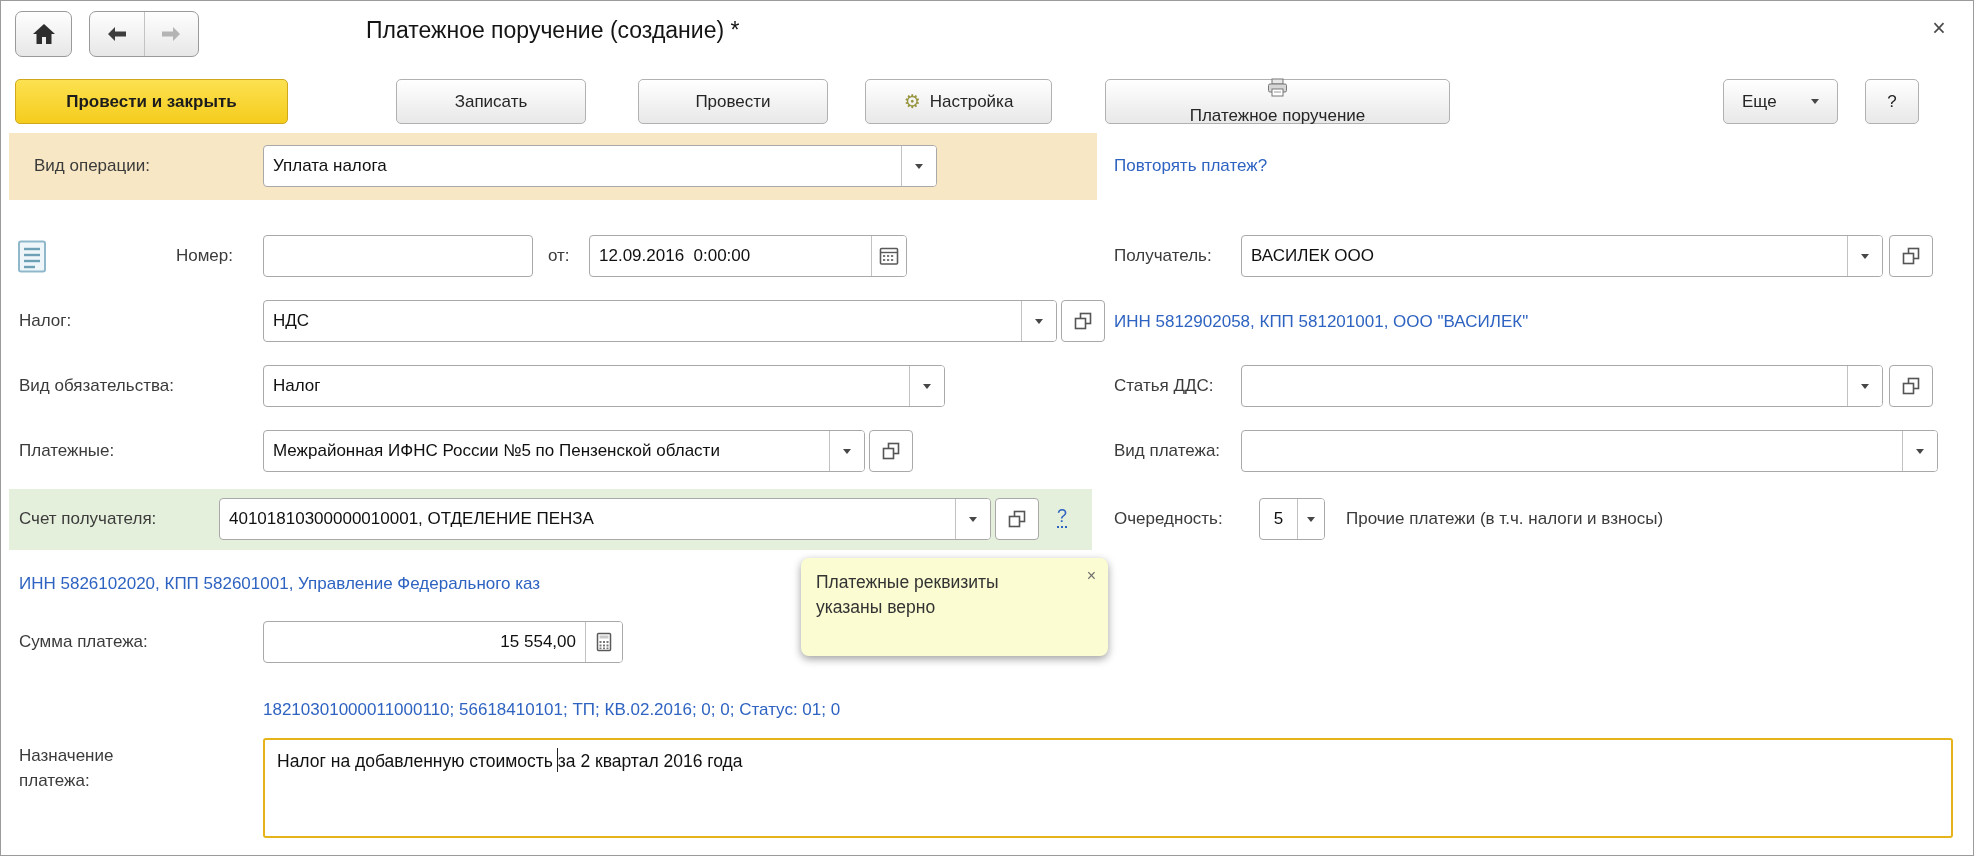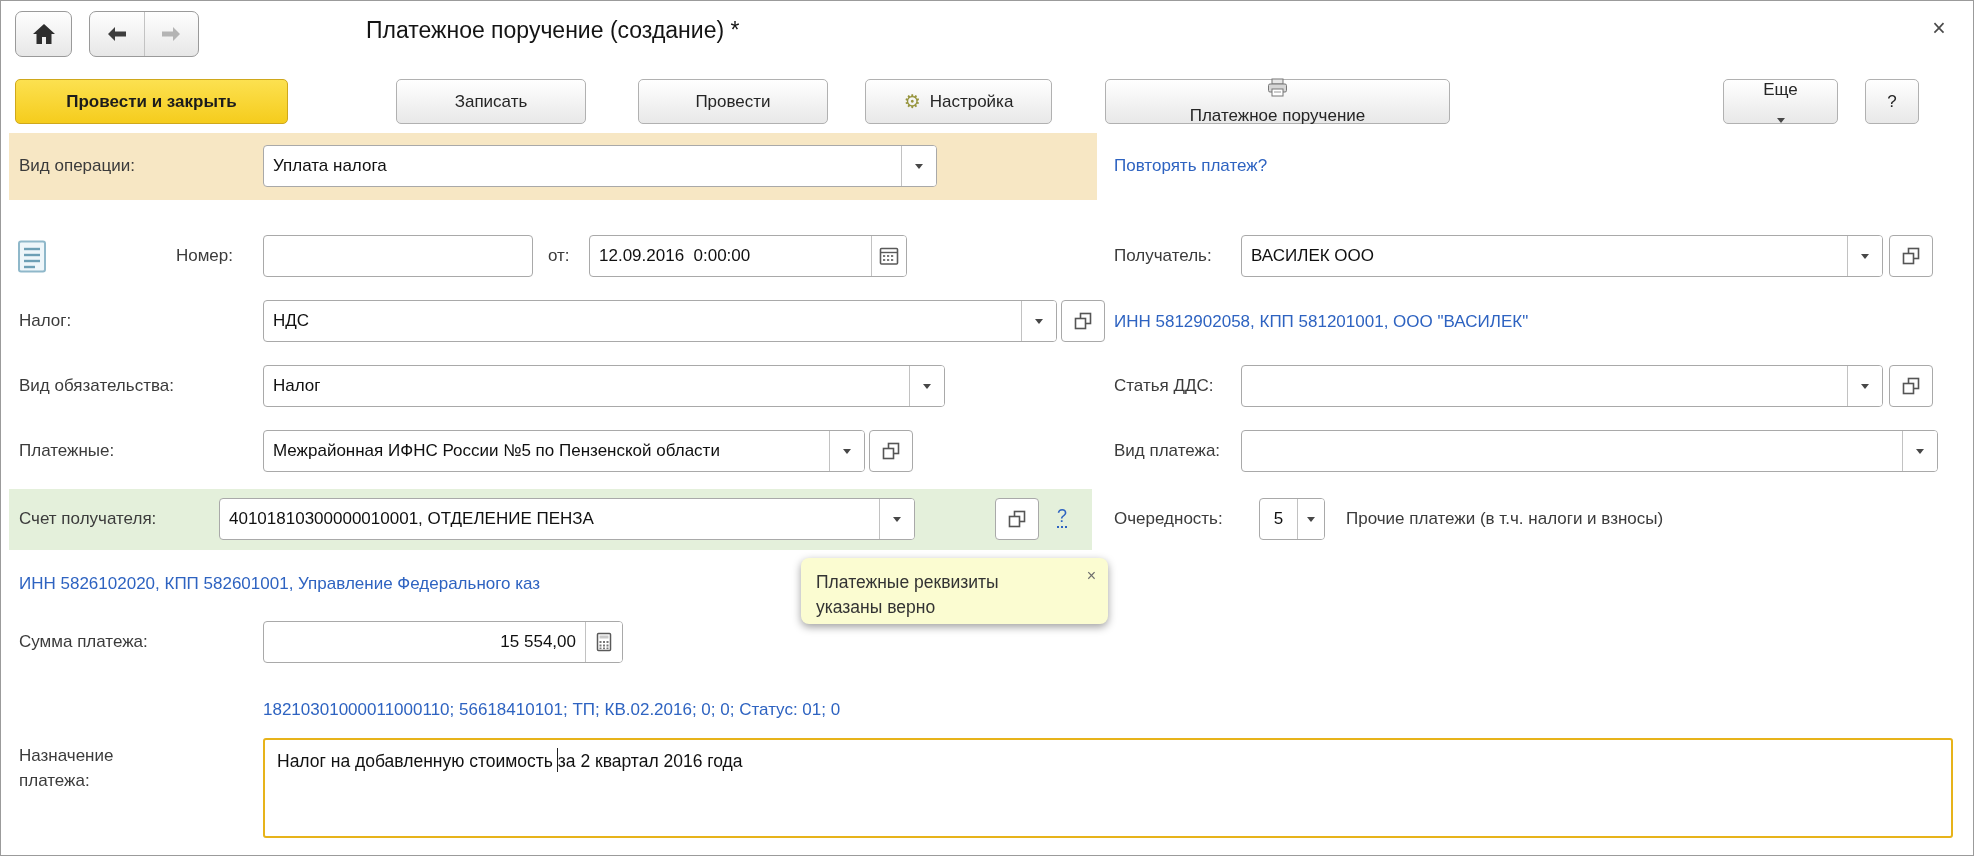--- a/index.html
+++ b/index.html
@@ -105,32 +105,32 @@
     <span>
       <svg width="21" height="19" viewBox="0 0 21 19">
         <rect x="5" y="1" width="11" height="5" fill="#e8e8e8" stroke="#777"></rect>
         <rect x="1.5" y="6" width="18" height="8" rx="1.5" fill="#d6d6d6" stroke="#777"></rect>
         <rect x="5" y="11" width="11" height="7" fill="#fff" stroke="#777"></rect>
         <line x1="7" y1="14" x2="14" y2="14" stroke="#999"></line>
       </svg>
     </span>
     <span>Платежное поручение</span>
   </button>
-  <button class="tbtn" style="left:1722px;width:115px;justify-content:space-between;padding:0 18px;flex-direction:column;">
+  <button class="tbtn" style="left:1722px;width:115px;justify-content:space-between;padding:0 18px;">
     <span>Еще</span>
     <span class="tri"></span>
   </button>
   <button class="tbtn" style="left:1864px;width:54px;">
     <span>?</span>
   </button>
 
   <div class="strip" style="left:8px;top:132px;width:1088px;height:67px;background:#f7e7c4;"></div>
   <div class="strip" style="left:8px;top:488px;width:1083px;height:61px;background:#e4f0db;"></div>
 
-  <div class="lbl" style="left:18px;top:144px;">Вид операции:</div>
+  <div class="lbl" style="left:33px;top:144px;">Вид операции:</div>
   <div class="fld" style="left:262px;top:144px;width:674px;">
     <span class="val">Уплата налога</span>
     <span class="side">
         <span class="tri"></span>
       </span>
   </div>
   <div class="link" style="left:1113px;top:155px;">Повторять платеж?</div>
 
   <span class="doc-icon" style="left:16px;top:239px;">
     <svg width="30" height="33" viewBox="0 0 30 33">
@@ -238,21 +238,21 @@
   </div>
   <div class="lbl" style="left:1113px;top:429px;">Вид платежа:</div>
   <div class="fld" style="left:1240px;top:429px;width:697px;">
     <span class="val"></span>
     <span class="side">
         <span class="tri"></span>
       </span>
   </div>
 
   <div class="lbl" style="left:18px;top:497px;text-align:center;">Счет получателя:</div>
-  <div class="fld" style="left:218px;top:497px;width:696px;">
+  <div class="fld" style="left:218px;top:497px;width:772px;">
     <span class="val">40101810300000010001, ОТДЕЛЕНИЕ ПЕНЗА</span>
     <span class="side">
         <span class="tri"></span>
       </span>
   </div>
   <div class="chbtn" style="left:994px;top:497px;">
     <span>
       <svg width="18" height="18" viewBox="0 0 18 18">
         <rect x="6.5" y="1.5" width="10" height="10" fill="none" stroke="#555" stroke-width="1.6"></rect>
         <rect x="1.5" y="6.5" width="10" height="10" fill="#fff" stroke="#555" stroke-width="1.6"></rect>
@@ -264,21 +264,21 @@
   <div class="fld" style="left:1258px;top:497px;width:66px;">
     <span class="val center">5</span>
     <span class="side narrow">
         <span class="tri"></span>
       </span>
   </div>
   <div class="lbl" style="left:1345px;top:497px;">Прочие платежи (в т.ч. налоги и взносы)</div>
 
   <div class="link" style="left:18px;top:573px;">ИНН 5826102020, КПП 582601001, Управление Федерального каз</div>
 
-  <div class="tooltip" style="left:800px;top:557px;width:307px;height:66px;">
+  <div class="tooltip" style="left:800px;top:557px;width:307px;height:98px;">
     <span style="display:block;width:225px;">Платежные реквизиты указаны верно</span>
     <span class="tclose">×</span>
   </div>
 
   <div class="lbl" style="left:18px;top:620px;">Сумма платежа:</div>
   <div class="fld" style="left:262px;top:620px;width:360px;">
     <span class="val right">15 554,00</span>
     <span class="side" style="width:36px;">
       <span>
         <svg width="16" height="20" viewBox="0 0 16 20">

